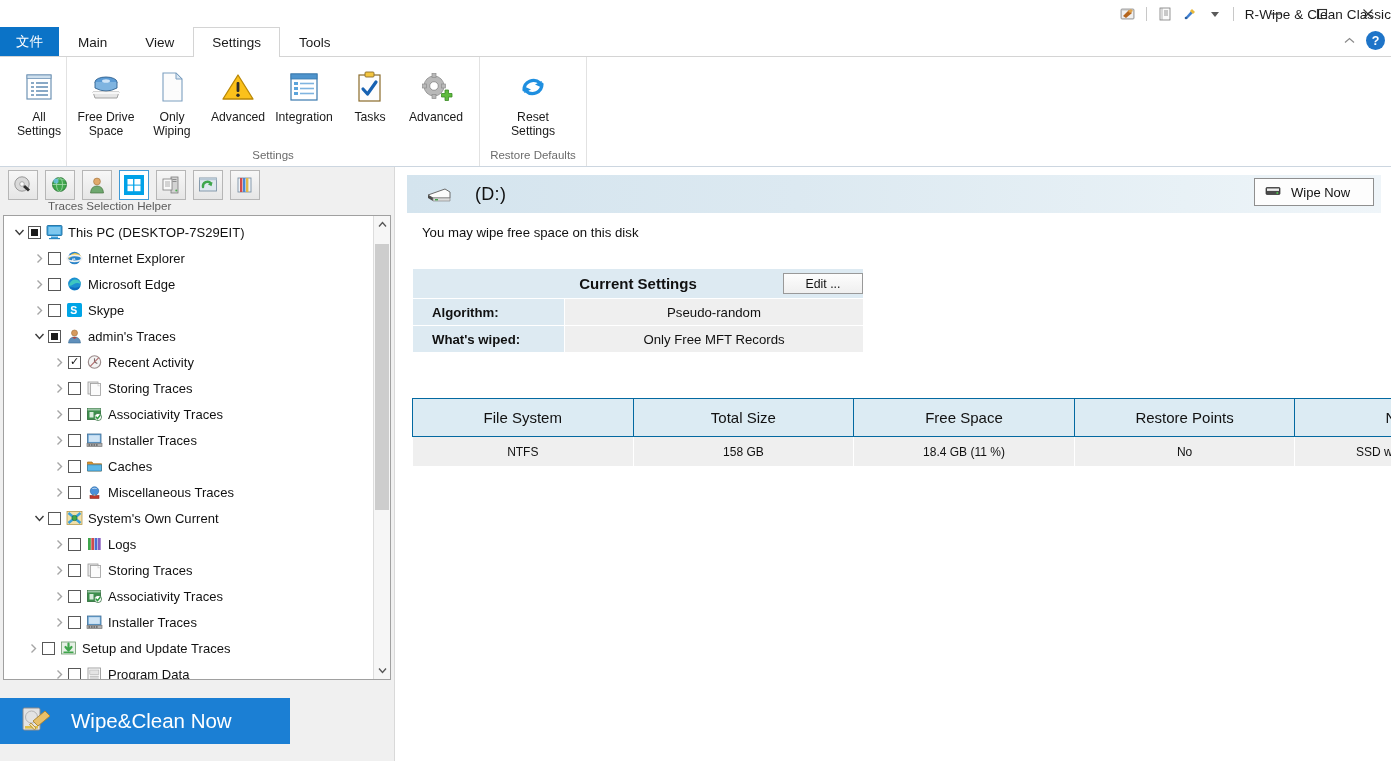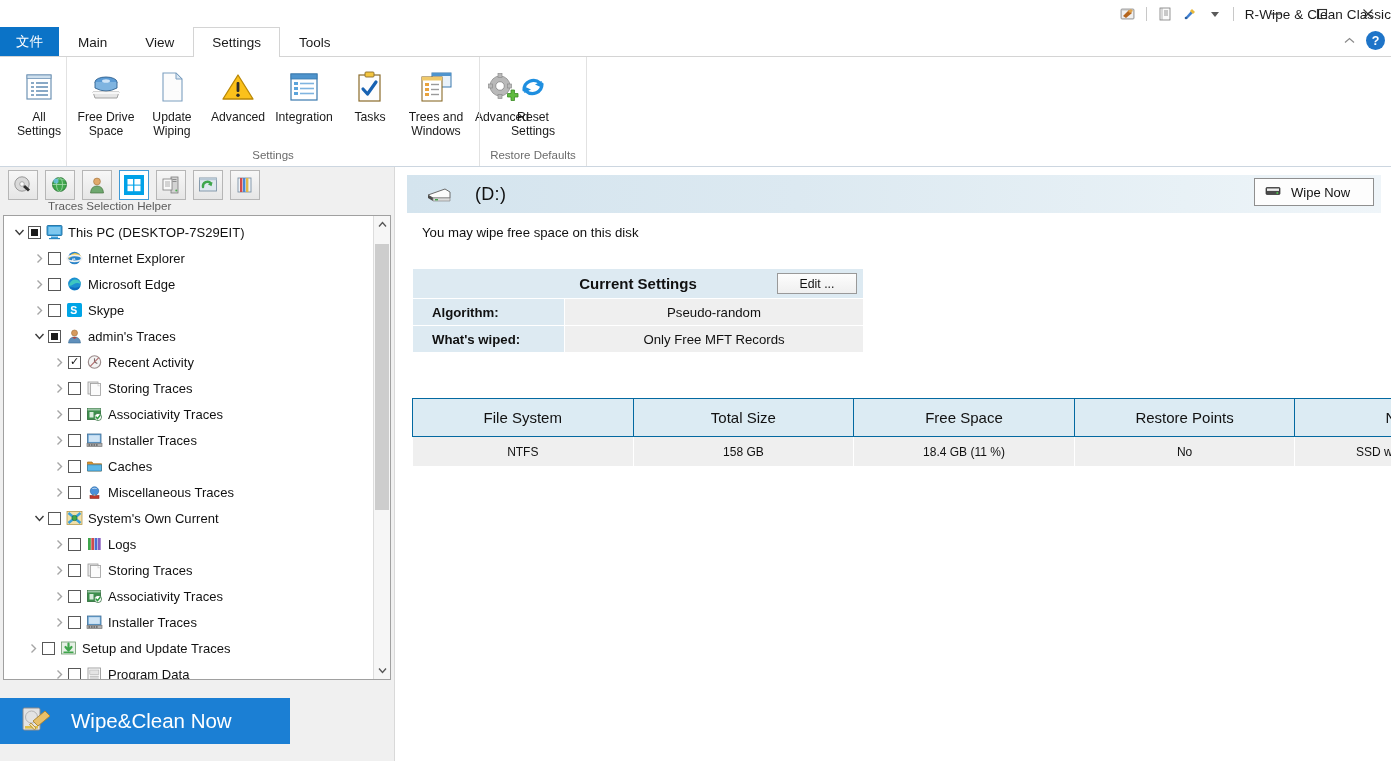--- a/index.html
+++ b/index.html
@@ -185,21 +185,21 @@
 
   .cs-table {
     margin: 28px 0 0 17px; width: 452px; border-collapse: collapse;
   }
   .cs-table td { border: 1px solid #ffffff; }
   .cs-head {
     background: #ddeaf2; height: 30px; position: relative; text-align: center;
     font-size: 15px; font-weight: bold; color: #111;
   }
   .edit-btn {
-    position: absolute; right: 6px; top: 4px; width: 80px; height: 21px;
+    position: absolute; right: 0; top: 4px; width: 80px; height: 21px;
     background: linear-gradient(#fdfdfd,#efefef); border: 1px solid #999;
     font-size: 12.3px; color: #111; display: flex; align-items: center; justify-content: center;
     font-weight: normal;
   }
   .cs-key {
     background: #ddeaf2; width: 152px; height: 27px;
     font-size: 13.2px; font-weight: bold; color: #111; padding-left: 19px;
   }
   .cs-val {
     background: #efefef; height: 27px; text-align: center;
@@ -336,21 +336,21 @@
           </span>
           <span class="txt"><span>Free Drive</span><br><span>Space</span></span>
         </div>
         <div class="rib-btn">
           <span class="ico">
             <svg width="28" height="34" viewBox="0 0 28 34">
               <path d="M5 3 L18 3 L24 9 L24 31 L5 31 Z" fill="#fcfcfc" stroke="#7c9fc0" stroke-width="1.1"></path>
               <path d="M18 3 L18 9 L24 9 Z" fill="#dbe8f3" stroke="#7c9fc0" stroke-width="1"></path>
             </svg>
           </span>
-          <span class="txt"><span>Update</span><br><span>Wiping</span></span>
+          <span class="txt"><span>Only</span><br><span>Wiping</span></span>
         </div>
         <div class="rib-btn">
           <span class="ico">
             <svg width="36" height="34" viewBox="0 0 36 34">
               <path d="M18 5 L33 29 L3 29 Z" fill="#fbc11b" stroke="#b98706" stroke-width="1.3" stroke-linejoin="round"></path>
               <rect x="16.6" y="12" width="2.8" height="10" rx="1" fill="#2b2b2b"></rect>
               <circle cx="18" cy="25.3" r="1.7" fill="#2b2b2b"></circle>
             </svg>
           </span>
           <span class="txt">Advanced</span>
@@ -376,41 +376,20 @@
         </div>
         <div class="rib-btn">
           <span class="ico">
             <svg width="30" height="34" viewBox="0 0 30 34">
               <rect x="4" y="5" width="21" height="26" fill="#fdfdfd" stroke="#8b6c2a" stroke-width="1.2"></rect>
               <rect x="10" y="2" width="9" height="5" rx="1" fill="#f3c53f" stroke="#8b6c2a" stroke-width="0.9"></rect>
               <path d="M8 19 L12.5 24 L21 12" fill="none" stroke="#1862b2" stroke-width="3.2" stroke-linecap="round" stroke-linejoin="round"></path>
             </svg>
           </span>
           <span class="txt">Tasks</span>
-        </div>
-        <div class="rib-btn wide">
-          <span class="ico">
-            <svg width="34" height="34" viewBox="0 0 34 34">
-              <rect x="13" y="3" width="19" height="14" fill="#e9f2fa" stroke="#3a79ad" stroke-width="1"></rect>
-              <rect x="13" y="3" width="19" height="3" fill="#4f94cd"></rect>
-              <rect x="3" y="7" width="20" height="24" fill="#ffffff" stroke="#8b6c2a" stroke-width="1.1"></rect>
-              <rect x="3" y="7" width="20" height="3.5" fill="#f0c96a"></rect>
-              <g fill="#e8a33d">
-                  <rect x="6" y="13" width="4" height="3"></rect>
-                  <rect x="6" y="18" width="4" height="3"></rect>
-                  <rect x="6" y="23" width="4" height="3"></rect>
-                </g>
-              <g stroke="#9a9a9a" stroke-width="1.4">
-                  <line x1="12" y1="14.5" x2="20" y2="14.5"></line>
-                  <line x1="12" y1="19.5" x2="20" y2="19.5"></line>
-                  <line x1="12" y1="24.5" x2="20" y2="24.5"></line>
-                </g>
-            </svg>
-          </span>
-          <span class="txt"><span>Trees and</span><br><span>Windows</span></span>
         </div>
         <div class="rib-btn wide">
           <span class="ico">
             <svg width="34" height="34" viewBox="0 0 34 34">
               <g fill="#b9b9b9" stroke="#8d8d8d" stroke-width="0.8">
                 <circle cx="15" cy="16" r="10"></circle>
               </g>
               <circle cx="15" cy="16" r="4.3" fill="#ffffff" stroke="#8d8d8d" stroke-width="0.9"></circle>
               <g fill="#b9b9b9" stroke="#8d8d8d" stroke-width="0.7">
                 <rect x="13" y="3.5" width="4" height="4"></rect>

